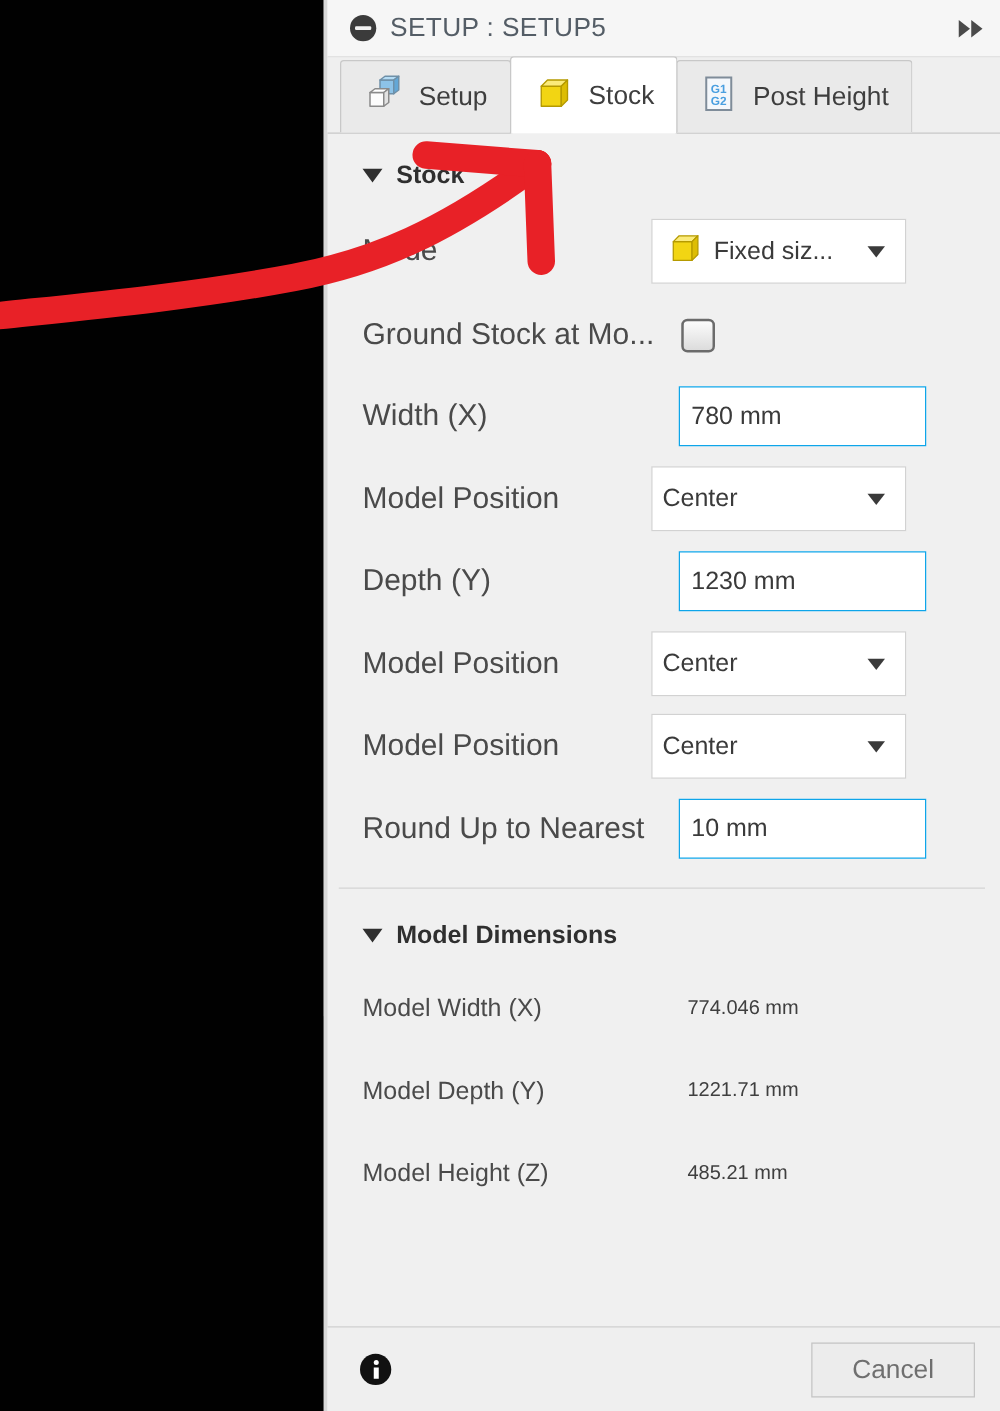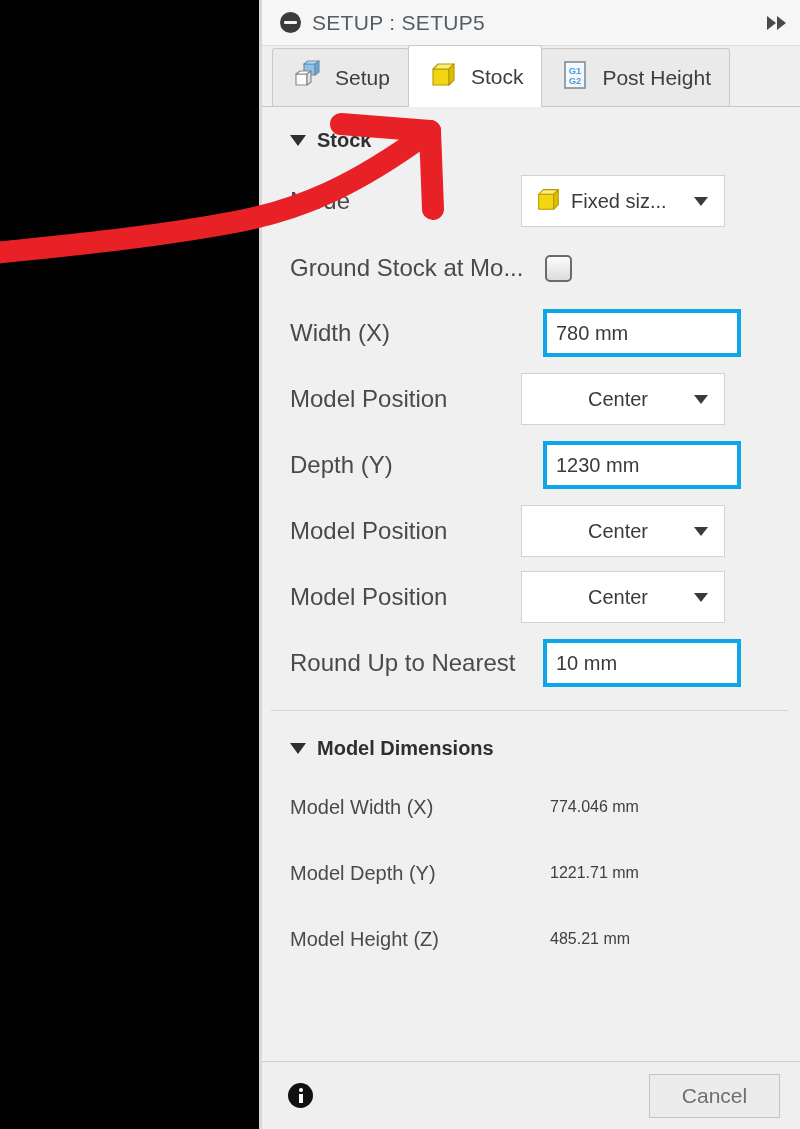--- a/index.html
+++ b/index.html
@@ -169,21 +169,21 @@
     white-space: nowrap;
   }
 
   
   .textinput {
     position: absolute;
     left: 281px;
     width: 198px;
     height: 48px;
     background: #ffffff;
-    border: 4px solid #0ea5e9;
+    border: 1px solid #0ea5e9;
     box-sizing: border-box;
     display: flex;
     align-items: center;
     padding-left: 9px;
     font-size: 20px;
     color: #3a3a3a;
   }
   
   .dropdown {
     position: absolute;
@@ -193,22 +193,22 @@
     background: #ffffff;
     border: 1px solid #d2d2d2;
     box-sizing: border-box;
     display: flex;
     align-items: center;
     font-size: 20px;
     color: #3a3a3a;
   }
   .dropdown .dd-label {
     flex: 1 1 auto;
-    text-align: center;
-    padding-left: 20px;
+    text-align: left;
+    padding-left: 8px;
   }
   .dropdown.with-icon .dd-label {
     text-align: left;
     padding-left: 8px;
   }
   .dd-caret {
     width: 0; height: 0;
     border-left: 7px solid transparent;
     border-right: 7px solid transparent;
     border-top: 9px solid #3a3a3a;

